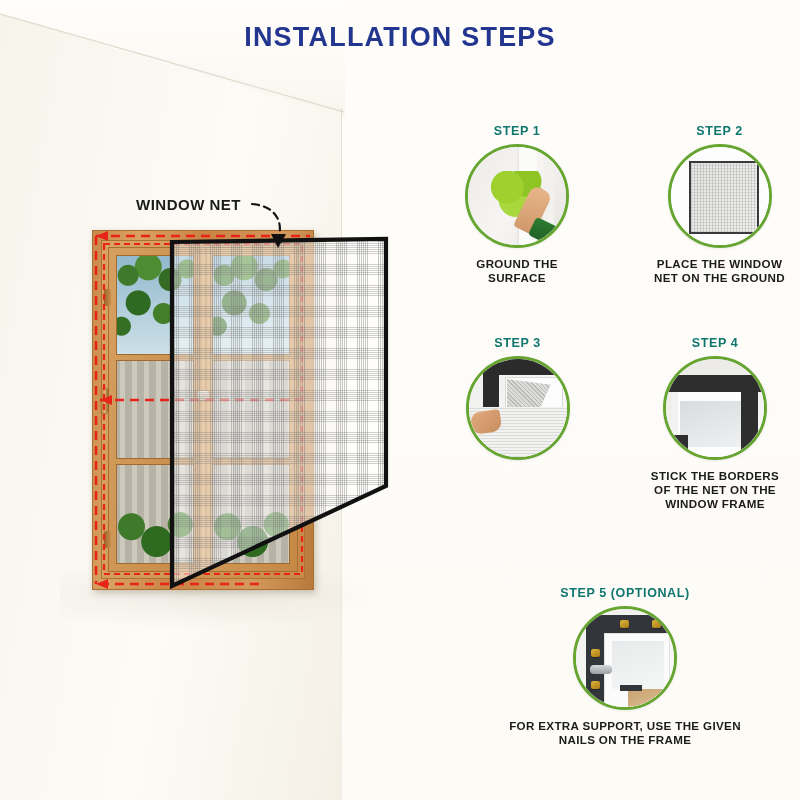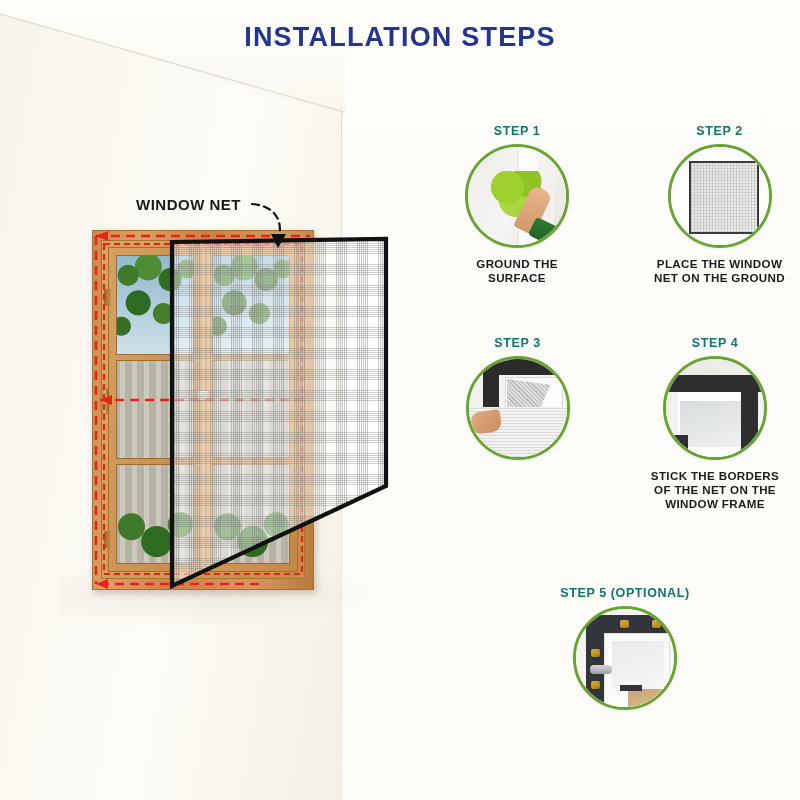--- a/index.html
+++ b/index.html
@@ -409,13 +409,15 @@
       <div class="a5-dark-top"></div>
       <div class="a5-dark-left"></div>
       <div class="a5-corner"></div>
       <div class="a5-handle"></div>
       <div class="nail" style="left:44px; top:11px;"></div>
       <div class="nail" style="left:76px; top:11px;"></div>
       <div class="nail" style="left:15px; top:40px;"></div>
       <div class="nail" style="left:15px; top:72px;"></div>
     </div>
   </div>
+  <div class="step-caption">FOR EXTRA SUPPORT, USE THE GIVEN
+NAILS ON THE  FRAME</div>
 </div>
 
 </body></html>

